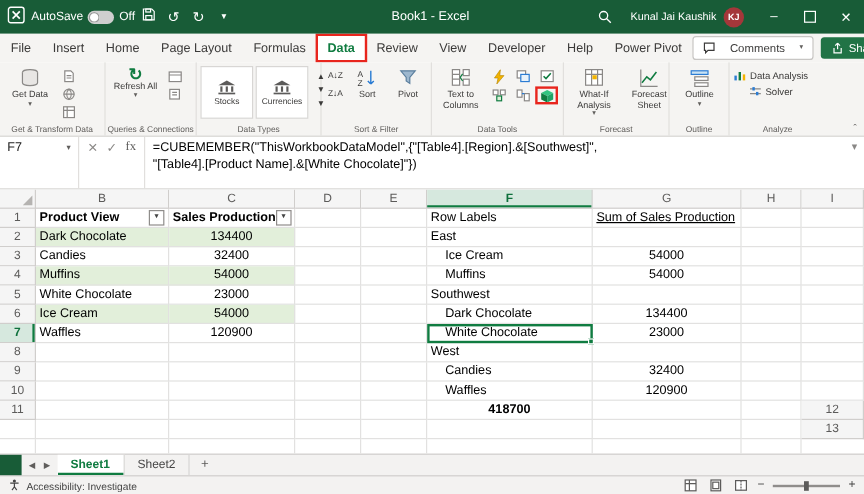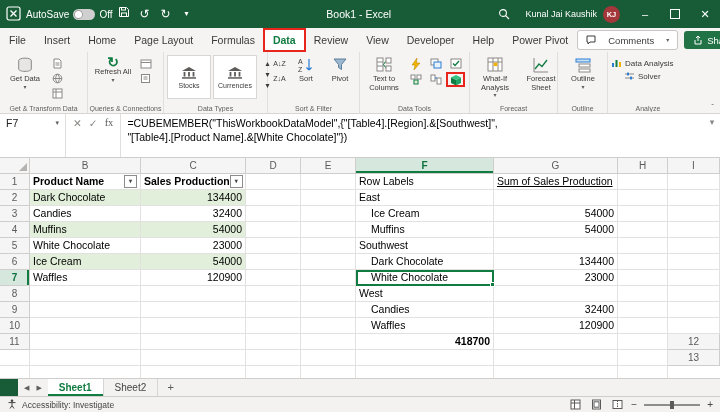--- a/index.html
+++ b/index.html
@@ -55,21 +55,21 @@
   .fexpand{width:16px;display:flex;align-items:flex-start;justify-content:center;color:#8a8886;font-size:9px;padding-top:3px;}
 
   
   .sheet{height:220px;display:grid;grid-template-columns:30px 111px 105px 55px 55px 138px 124px 50px 52px;grid-auto-rows:16px;overflow:hidden;background:#fff;}
   .ch,.rh{background:#F5F5F5;border-right:1px solid #d0cecc;border-bottom:1px solid #d0cecc;font-size:10px;color:#5c5b5a;display:flex;align-items:center;justify-content:center;box-sizing:border-box;}
   .ch.selcol{background:#D6E8DE;color:#0E703C;box-shadow:inset 0 -2px 0 #107C41;font-weight:bold;}
   .rh.selrow{background:#D6E8DE;color:#0E703C;box-shadow:inset -2px 0 0 #107C41;font-weight:bold;}
   .corner{position:relative;}
   .tri{position:absolute;right:2px;bottom:2px;width:0;height:0;border-left:8px solid transparent;border-bottom:8px solid #b5b3b1;}
   .c{border-right:1px solid #e2e1e0;border-bottom:1px solid #e2e1e0;font-size:10.5px;color:#000;padding:0 3px;line-height:15px;white-space:nowrap;overflow:hidden;box-sizing:border-box;}
-  .num{text-align:right;}
+  .num{text-align:center;}
   .band{background:#E2EFDA;}
   .hdr{font-weight:bold;display:flex;justify-content:space-between;align-items:center;}
   .filter{width:11px;height:11px;border:1px solid #8f8d8b;background:#fff;font-size:6px;line-height:10px;text-align:center;color:#444;flex:none;}
   .ind{padding-left:15px;}
   .bold{font-weight:bold;}
   .spill{overflow:visible;position:relative;z-index:1;text-decoration:underline;}
   .sel{outline:2px solid #107C41;outline-offset:-2px;position:relative;overflow:visible;}
   .sel .handle{position:absolute;right:-2px;bottom:-2px;width:5px;height:5px;background:#107C41;border:1px solid #fff;box-sizing:border-box;}
 
   
@@ -414,21 +414,21 @@
     <div class="ch">C</div>
     <div class="ch">D</div>
     <div class="ch">E</div>
     <div class="ch selcol">F</div>
     <div class="ch">G</div>
     <div class="ch">H</div>
     <div class="ch">I</div>
 
     <div class="rh">1</div>
     <div class="c hdr">
-        <span>Product Name</span>
+        <span>Product View</span>
         <span class="filter">▾</span>
       </div>
     <div class="c hdr">
         <span>Sales Production</span>
         <span class="filter">▾</span>
       </div>
     <div class="c"></div>
     <div class="c"></div>
     <div class="c">Row Labels</div>
     <div class="c spill">Sum of Sales Production</div>

